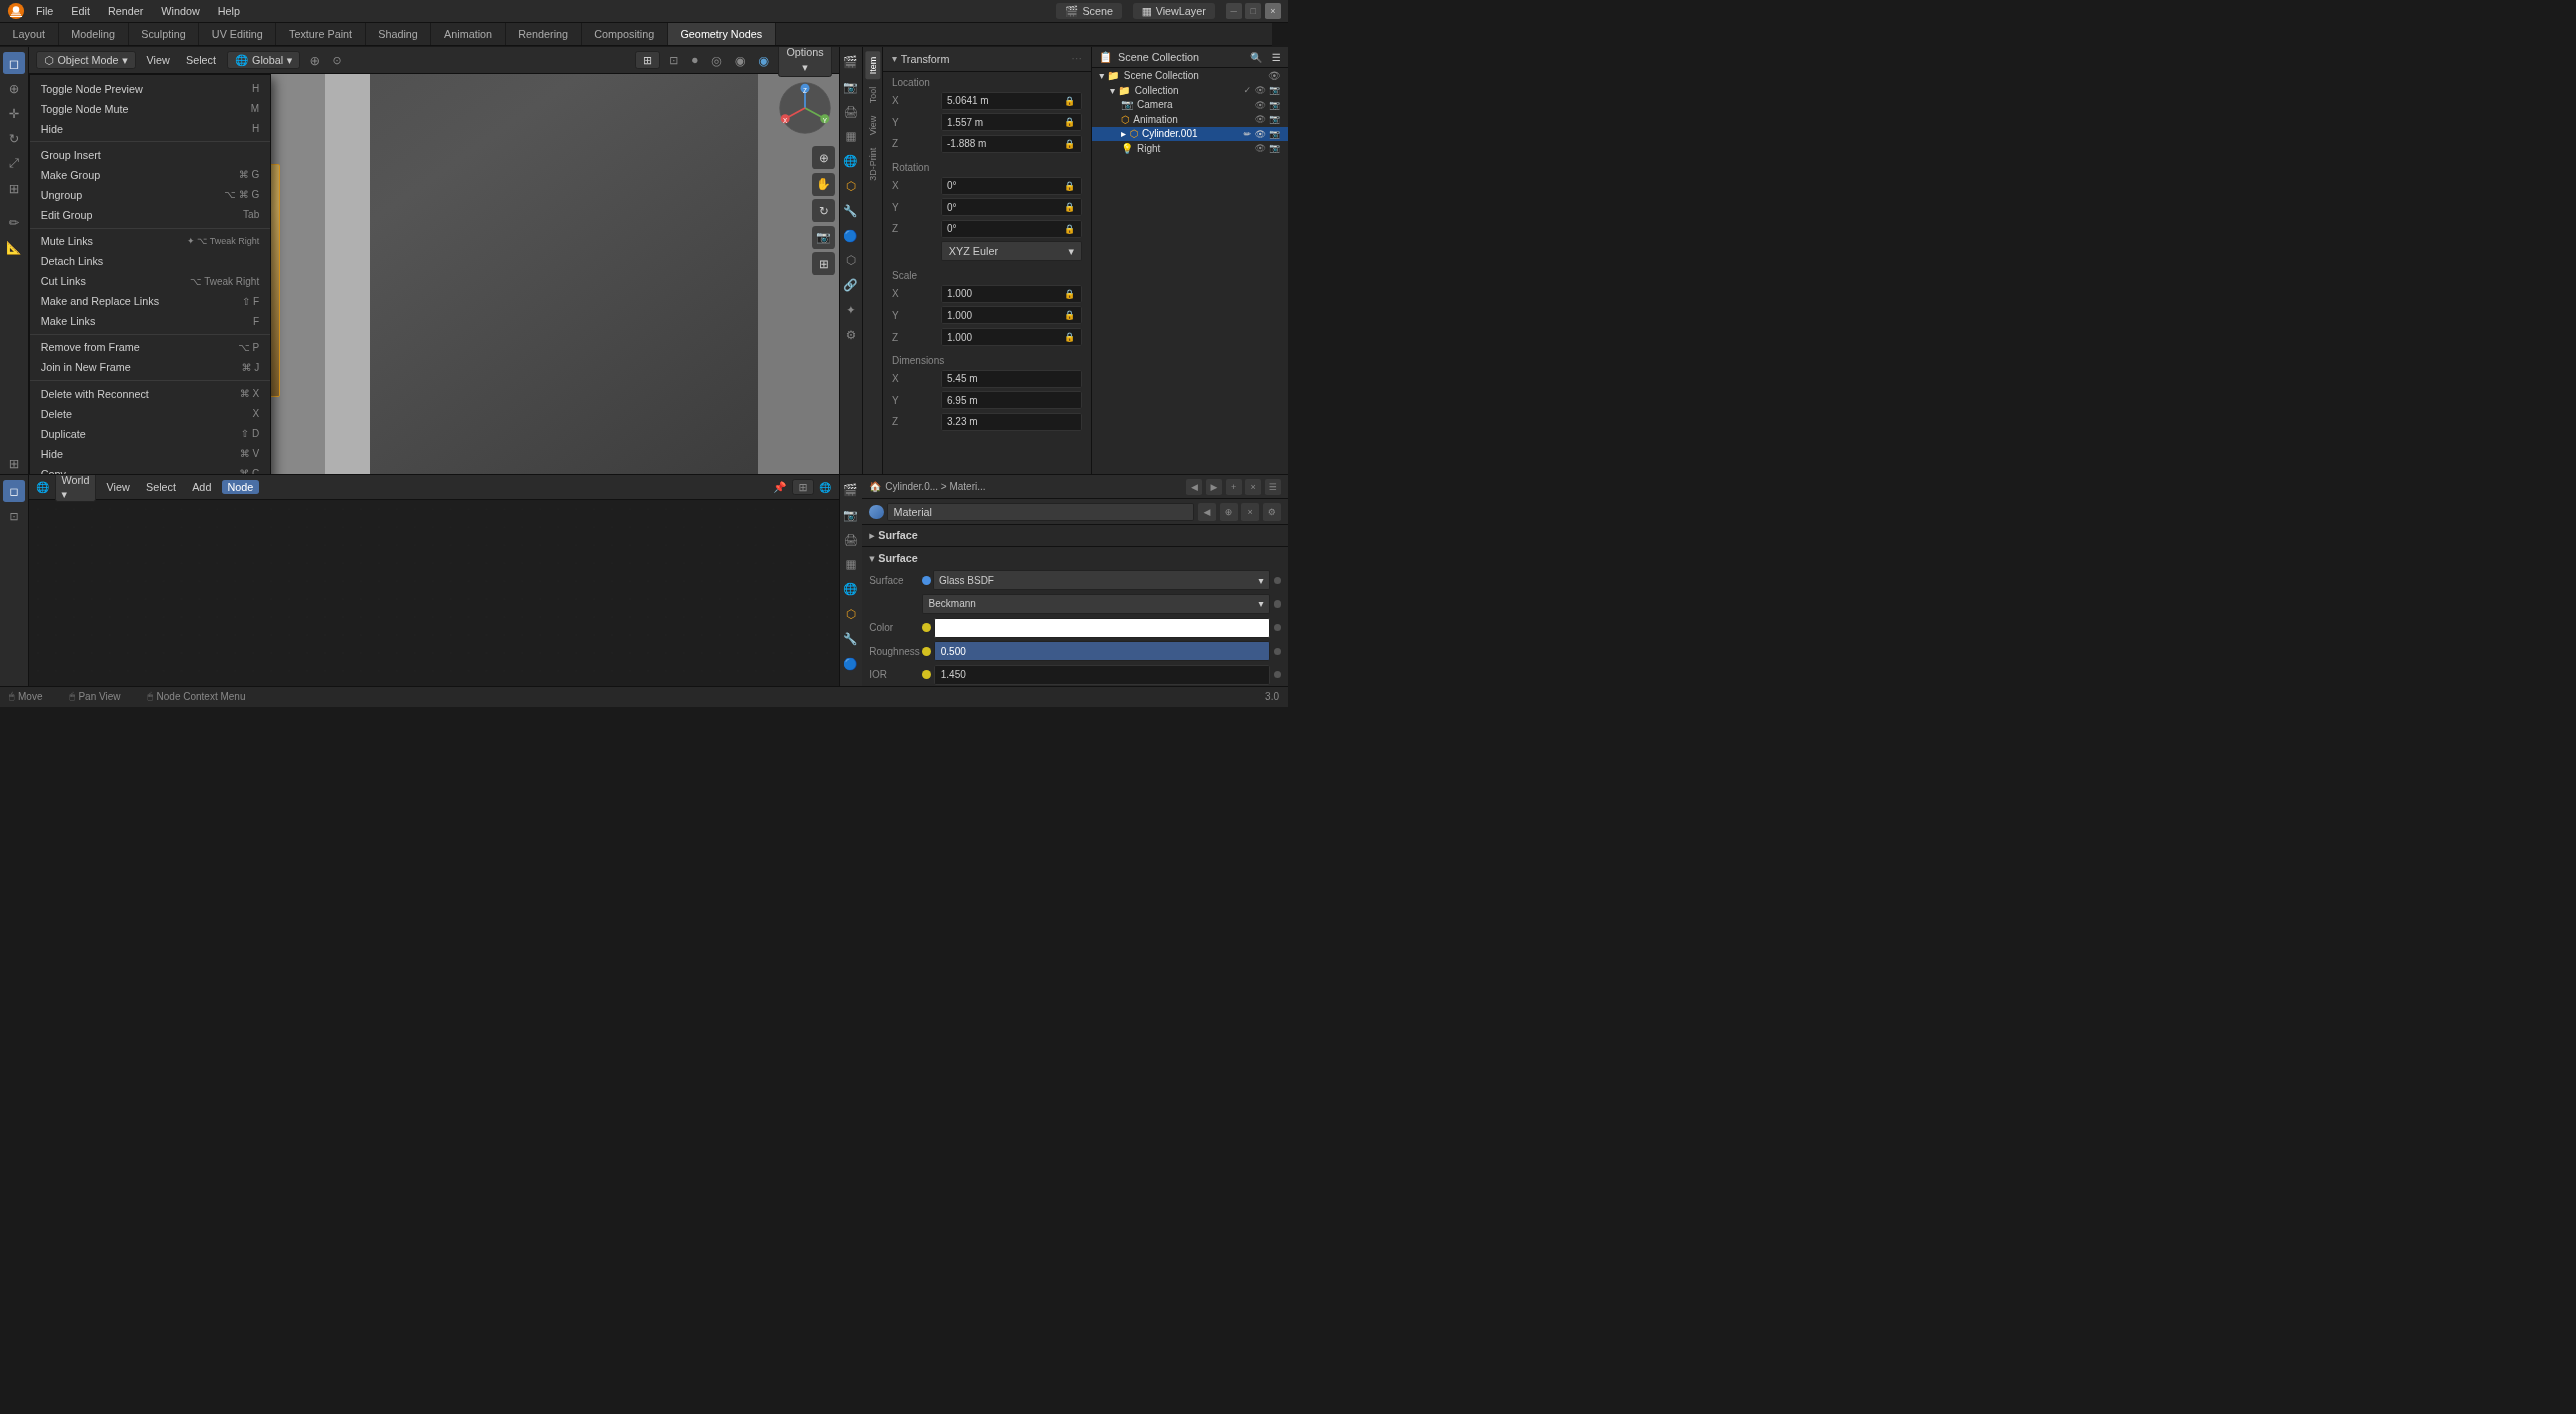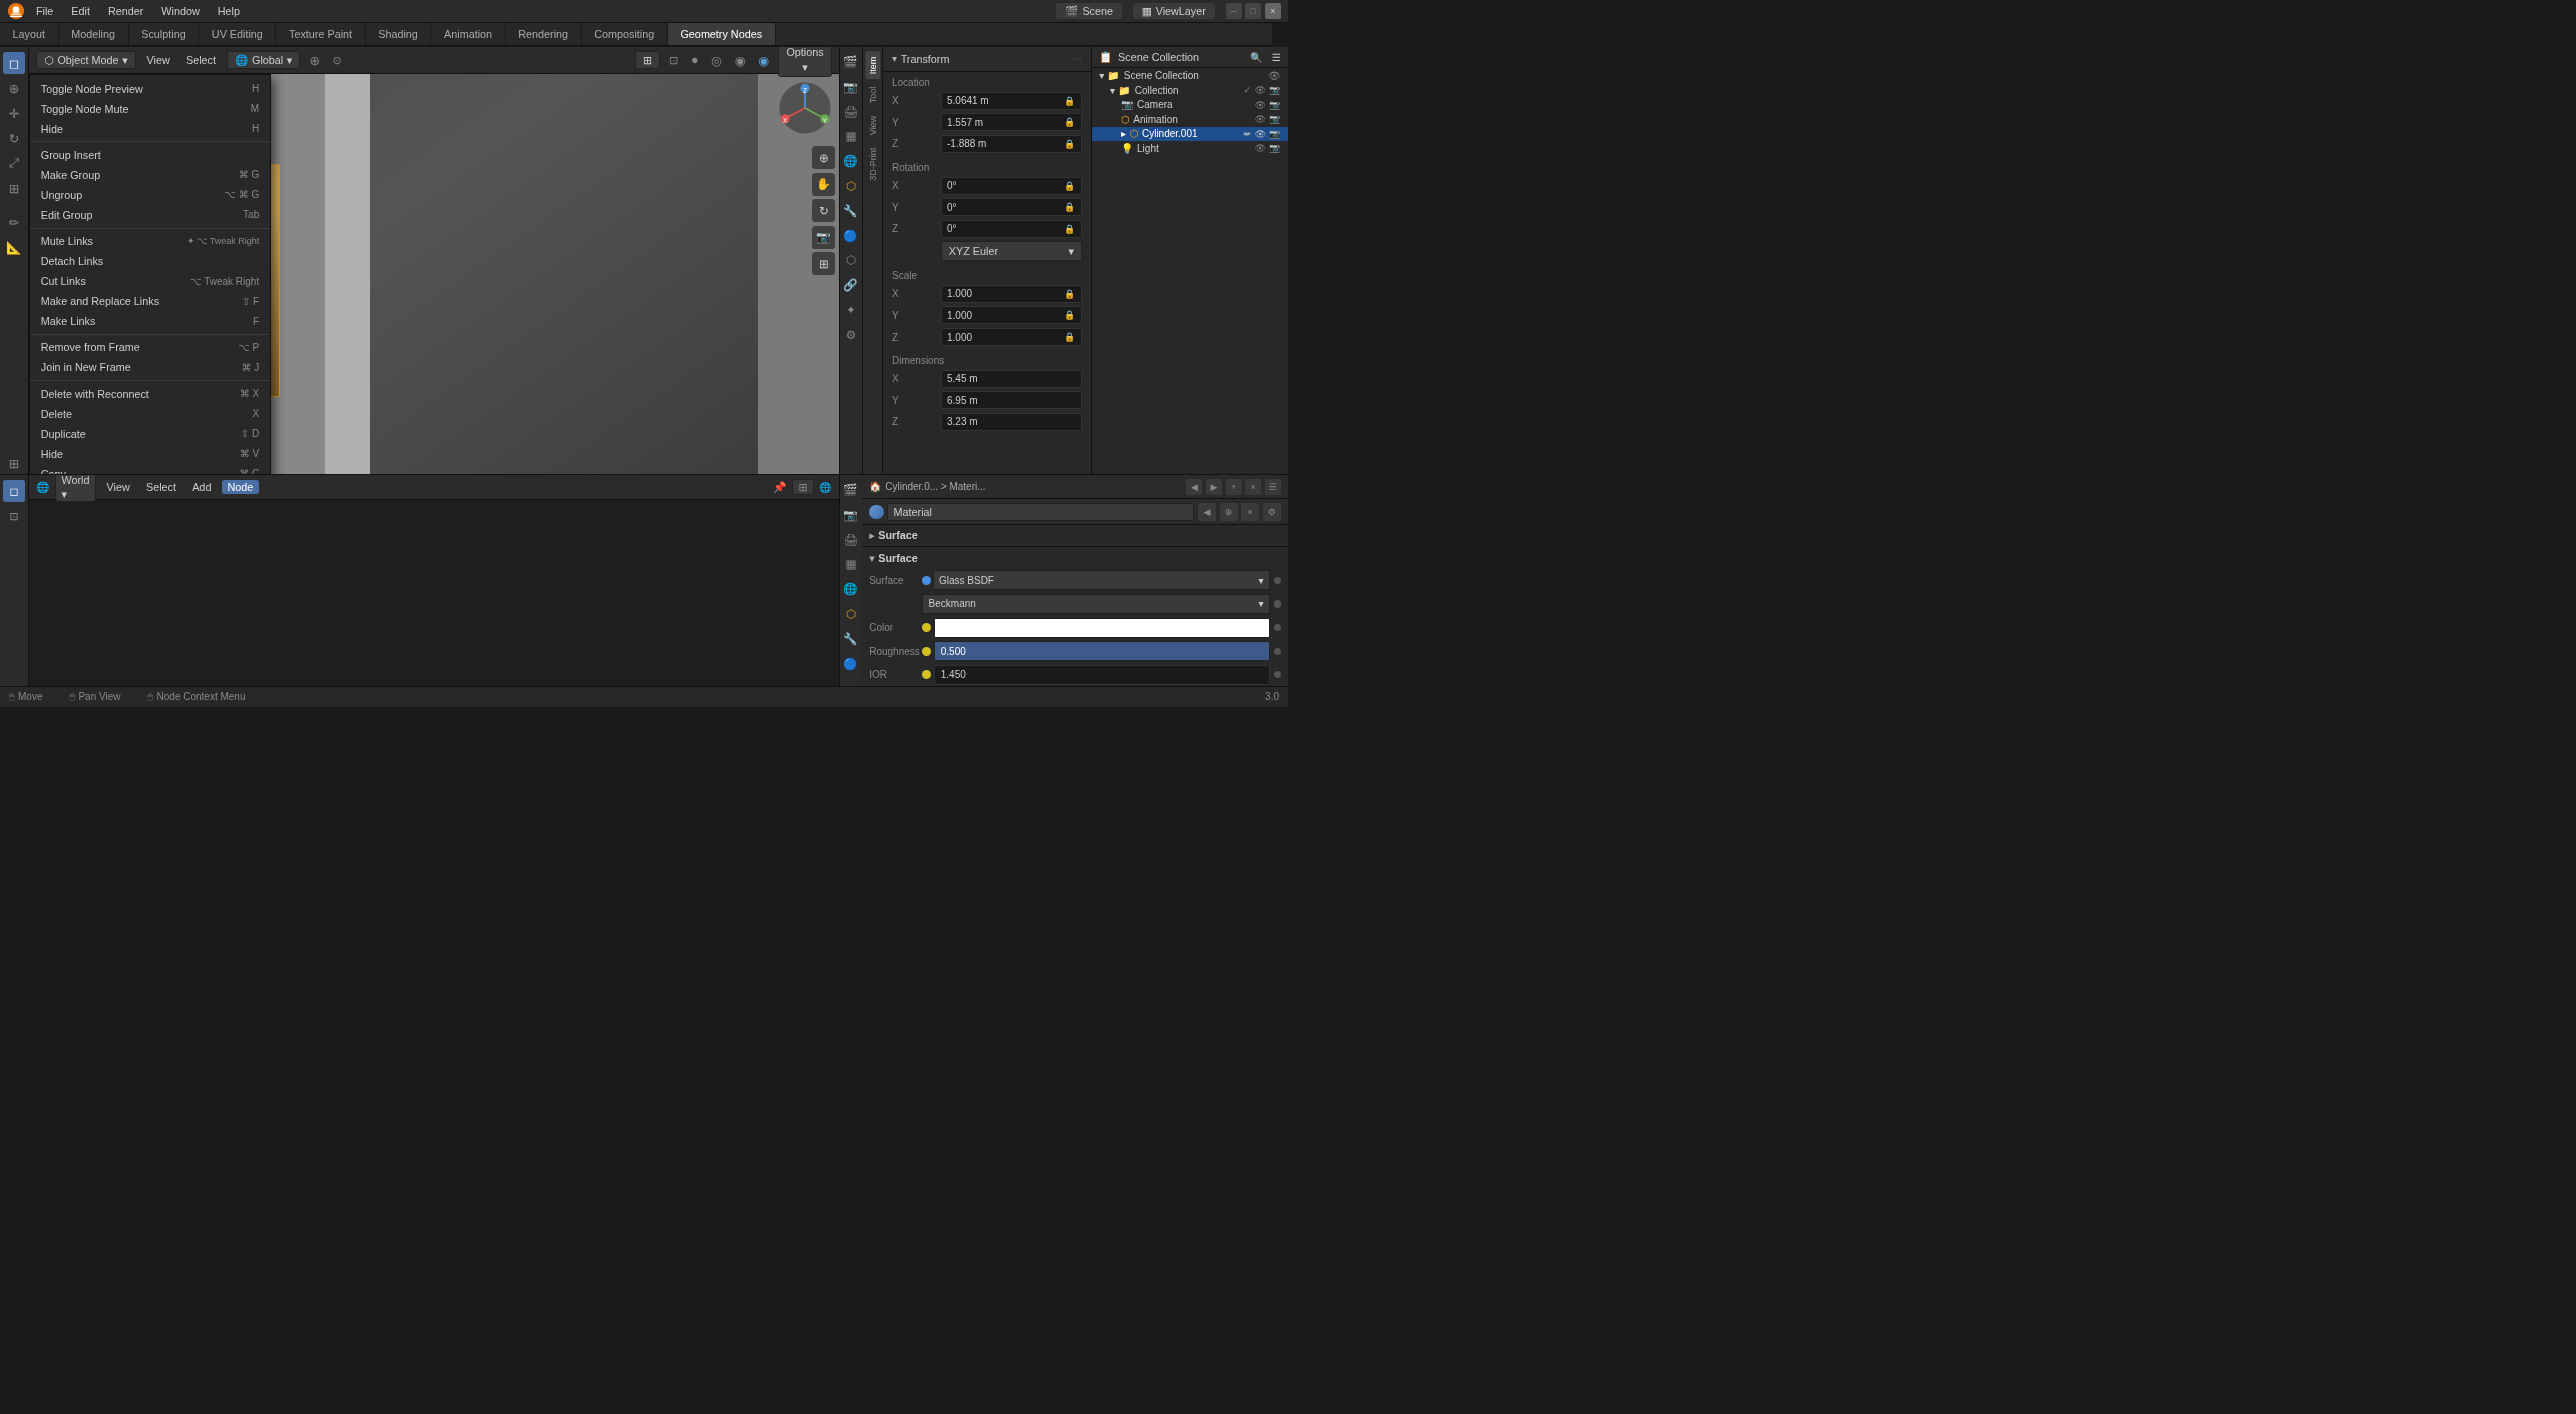--- a/index.html
+++ b/index.html
@@ -658,21 +658,21 @@
           <span style="cursor:pointer;">▸</span>
           <span style="color:#e8a020;">⬡</span>
           <span style="flex:1; cursor:pointer;">Cylinder.001</span>
           <span style="color:#ccc; cursor:pointer; font-size:9px;">✏</span>
           <span style="color:#ccc; cursor:pointer; font-size:9px;">👁</span>
           <span style="color:#ccc; cursor:pointer; font-size:9px;">📷</span>
         </div>
 
         <div style="padding:1.8px 7.2px 1.8px 29px; font-size:10px; color:#ccc; display:flex; align-items:center; gap:3.6px;">
           <span style="color:#e8e060;">💡</span>
-          <span style="flex:1; cursor:pointer;">Light</span>
+          <span style="flex:1; cursor:pointer;">Right</span>
           <span style="color:#888; cursor:pointer; font-size:9px;">👁</span>
           <span style="color:#888; cursor:pointer; font-size:9px;">📷</span>
         </div>
 
       </div>
 
     </div>
 
   </div>
 

